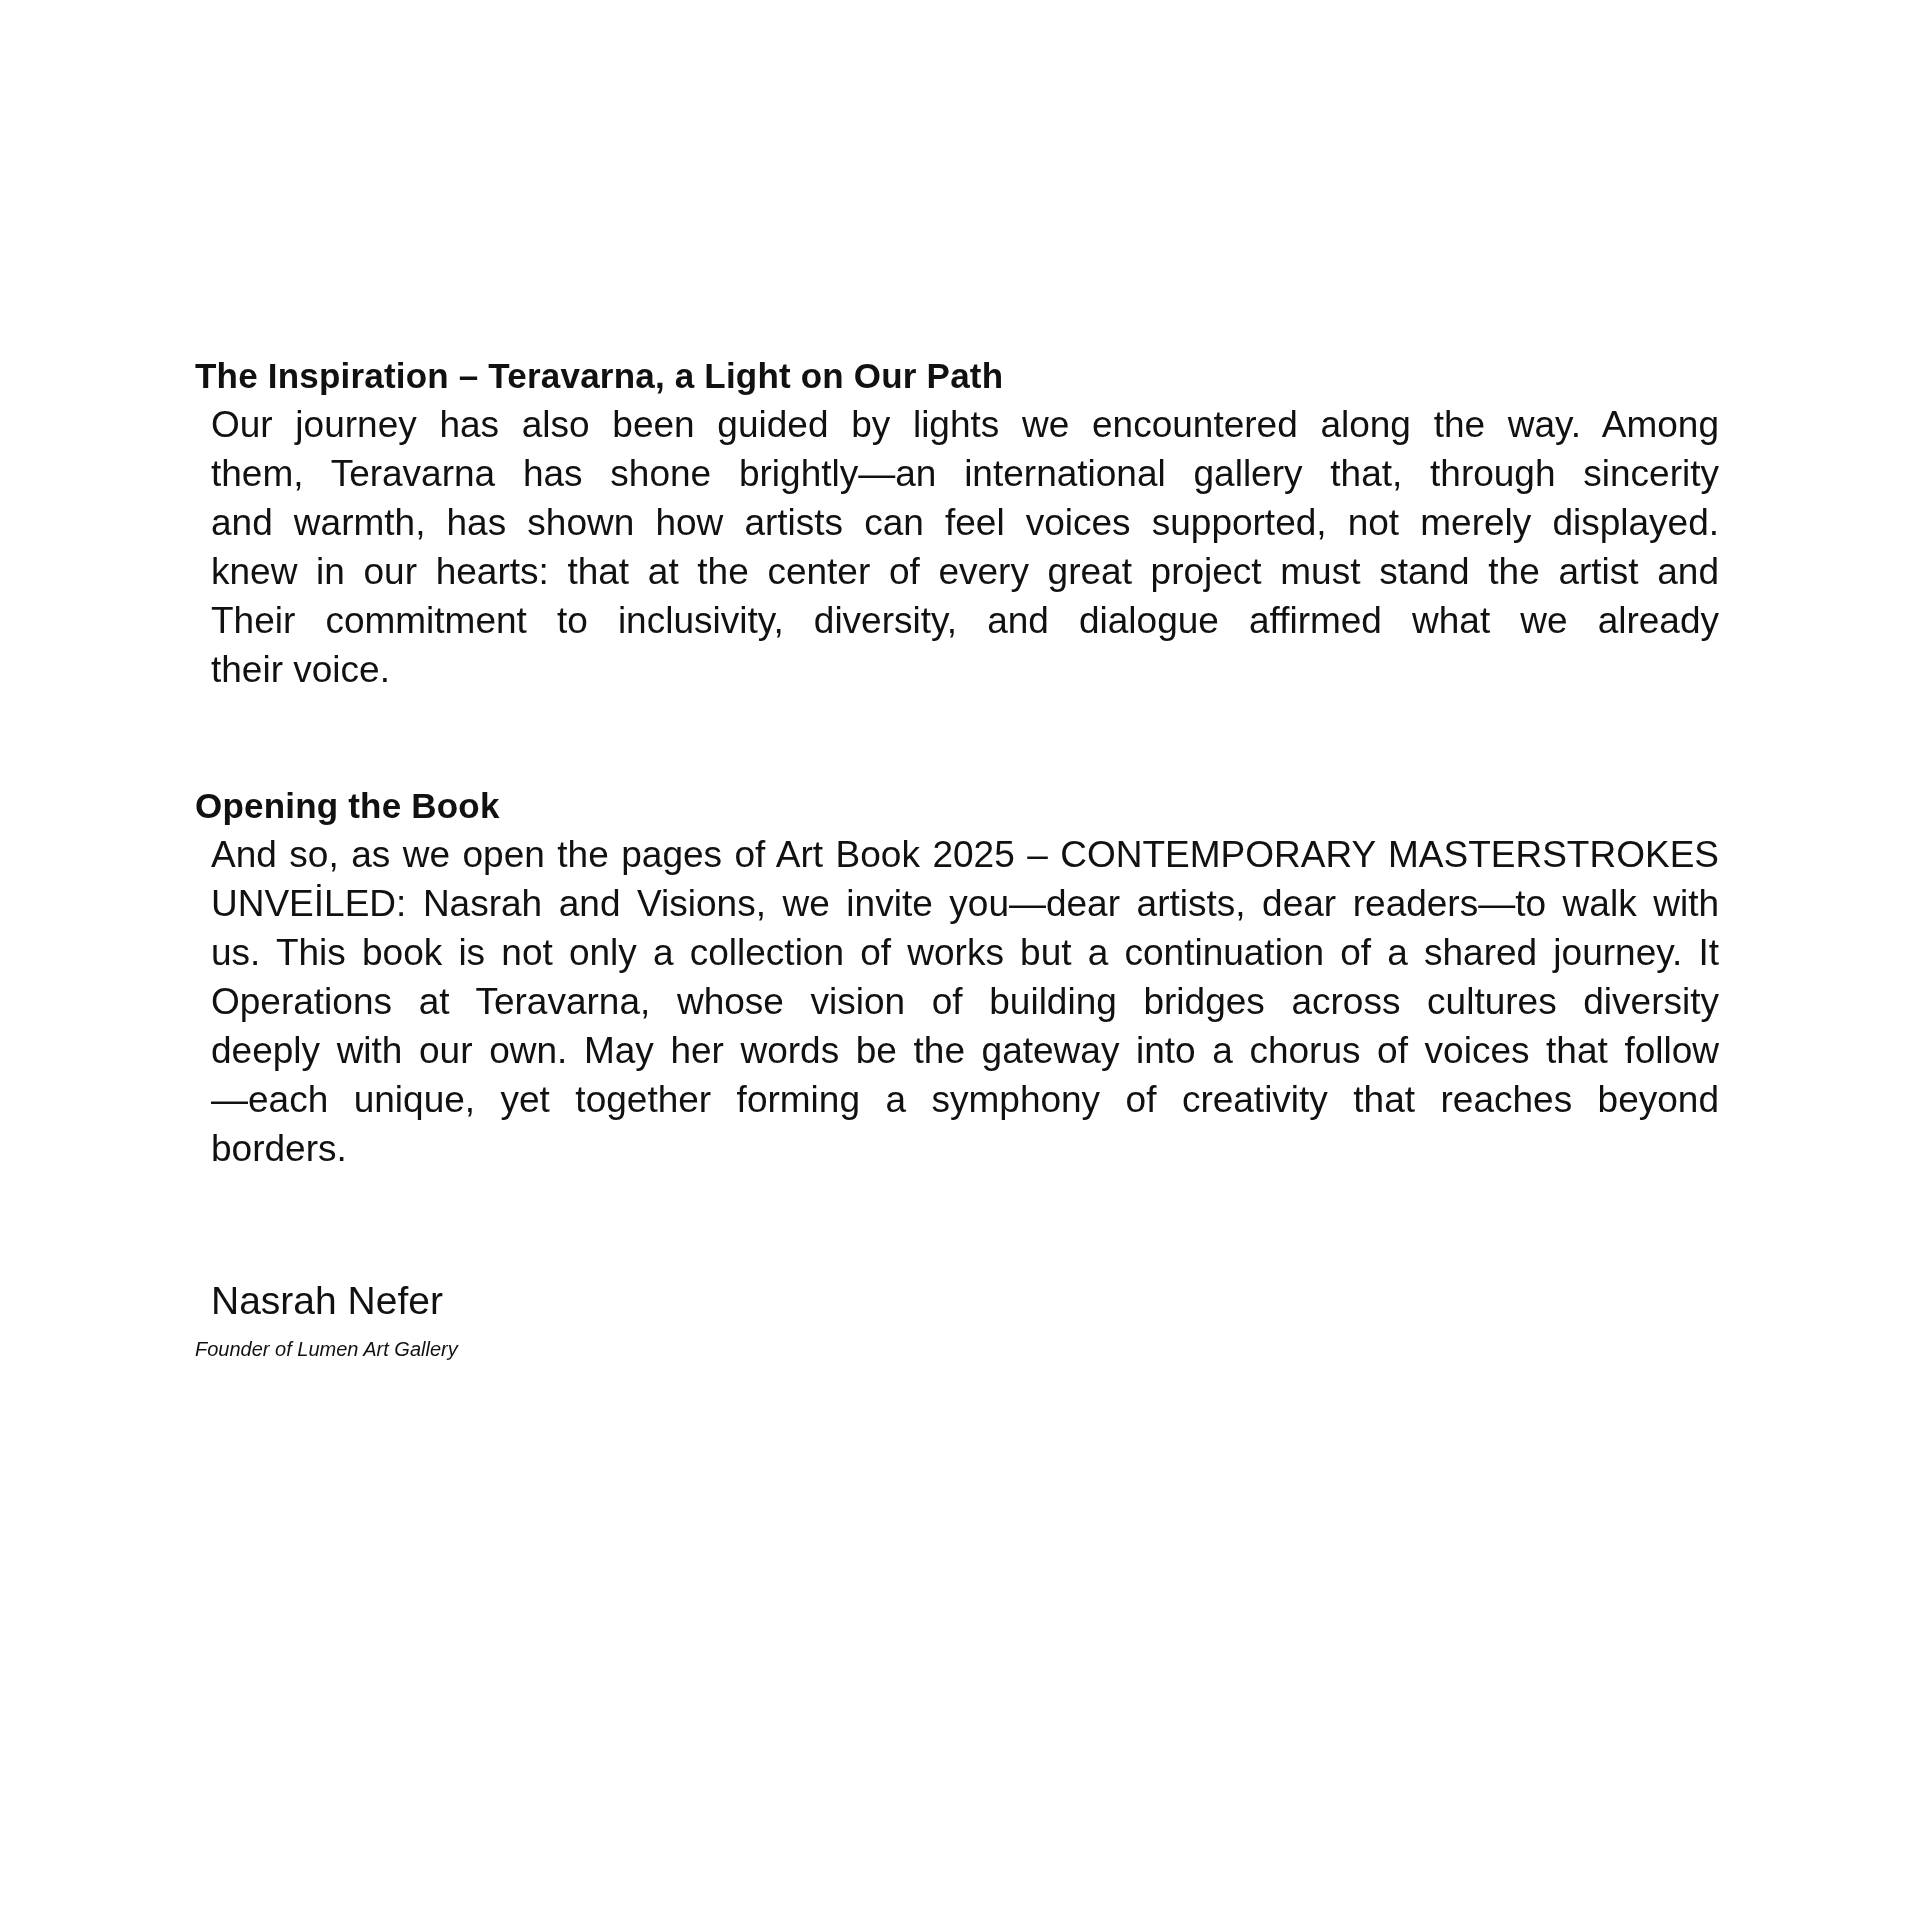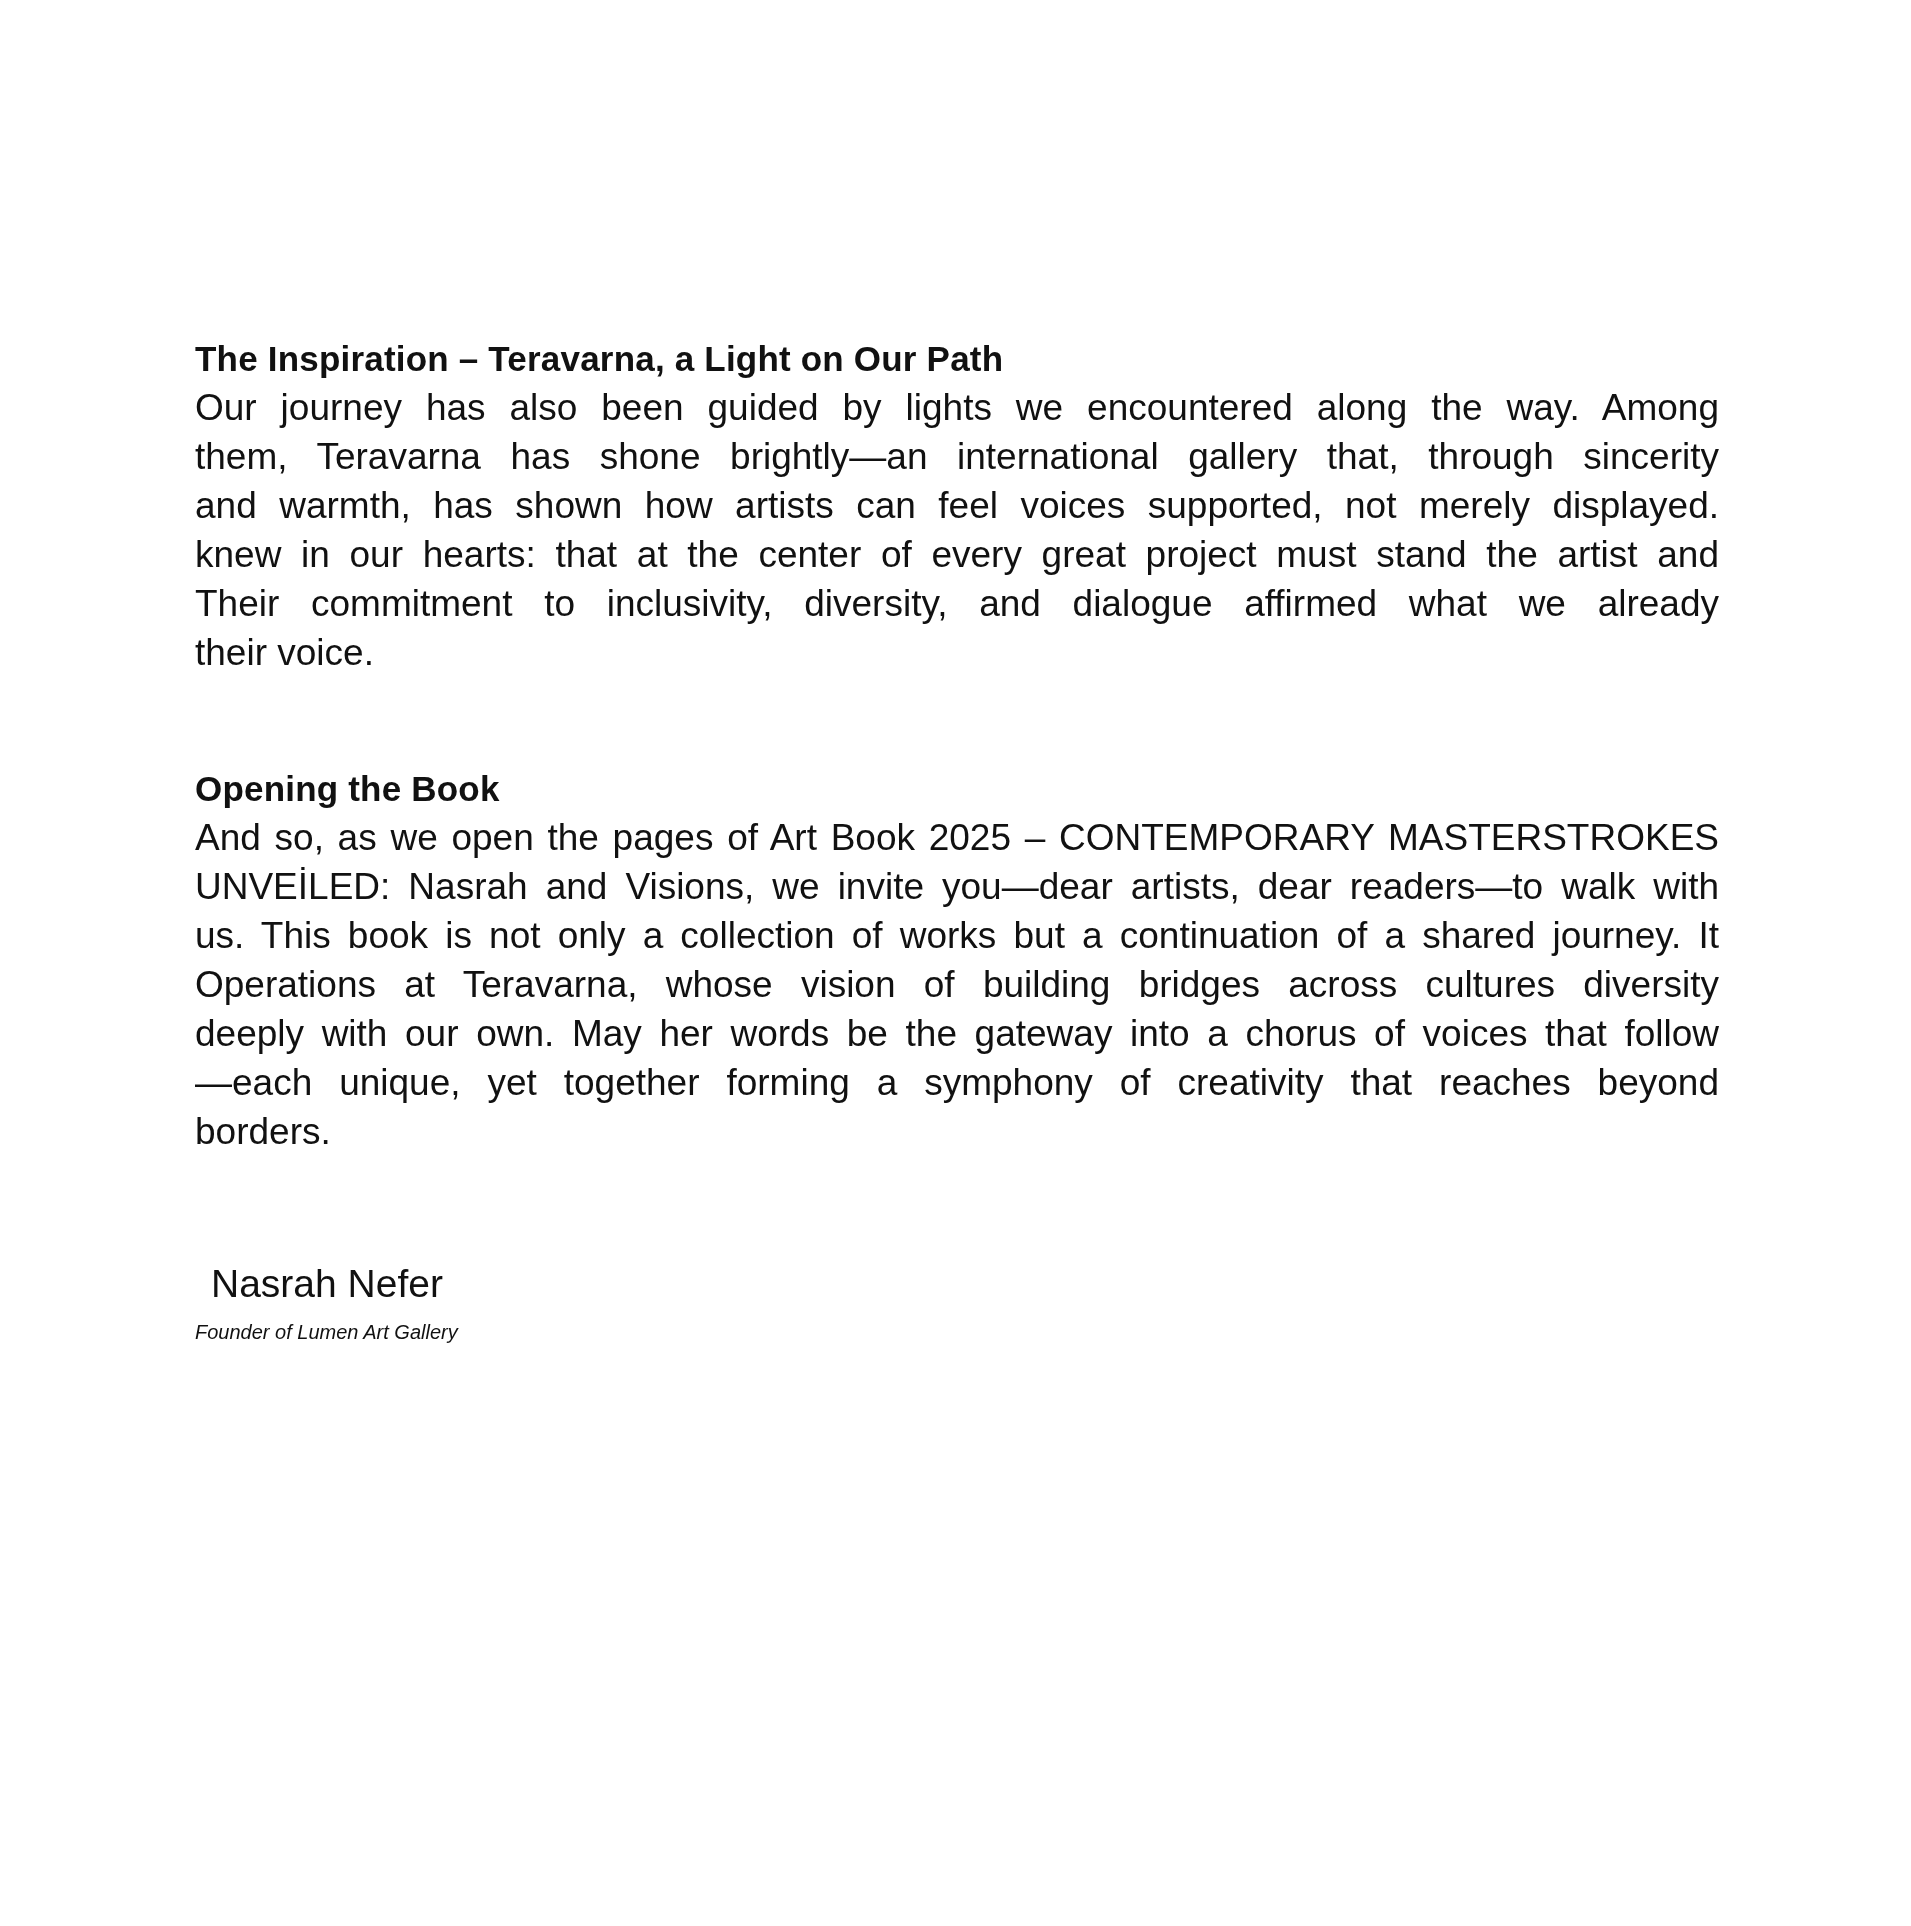--- a/index.html
+++ b/index.html
@@ -15,21 +15,21 @@
   .page{
     position:relative;
     width:1912px;
     height:2704px;
     background:var(--bg);
     overflow:hidden;
   }
   .content{
     position:absolute;
     left:195px;
-    top:334px;
+    top:351px;
     width:1524px;
   }
   .heading{
     margin:0;
     font-size:35px;
     font-weight:bold;
     line-height:49px;
     letter-spacing:0.2px;
     text-align:left;
     white-space:nowrap;
@@ -39,20 +39,21 @@
   }
   .paragraph{
     margin:0;
   }
   .paragraph .line{
     font-size:37px;
     line-height:49px;
     text-align:justify;
     text-align-last:justify;
     text-justify:inter-word;
+    margin-left:16px;
   }
   .paragraph .line.last{
     text-align-last:left;
   }
   .signature-name{
     margin-top:103px;
     font-size:39px;
     line-height:49px;
     text-align:left;
     margin-left:16px;

